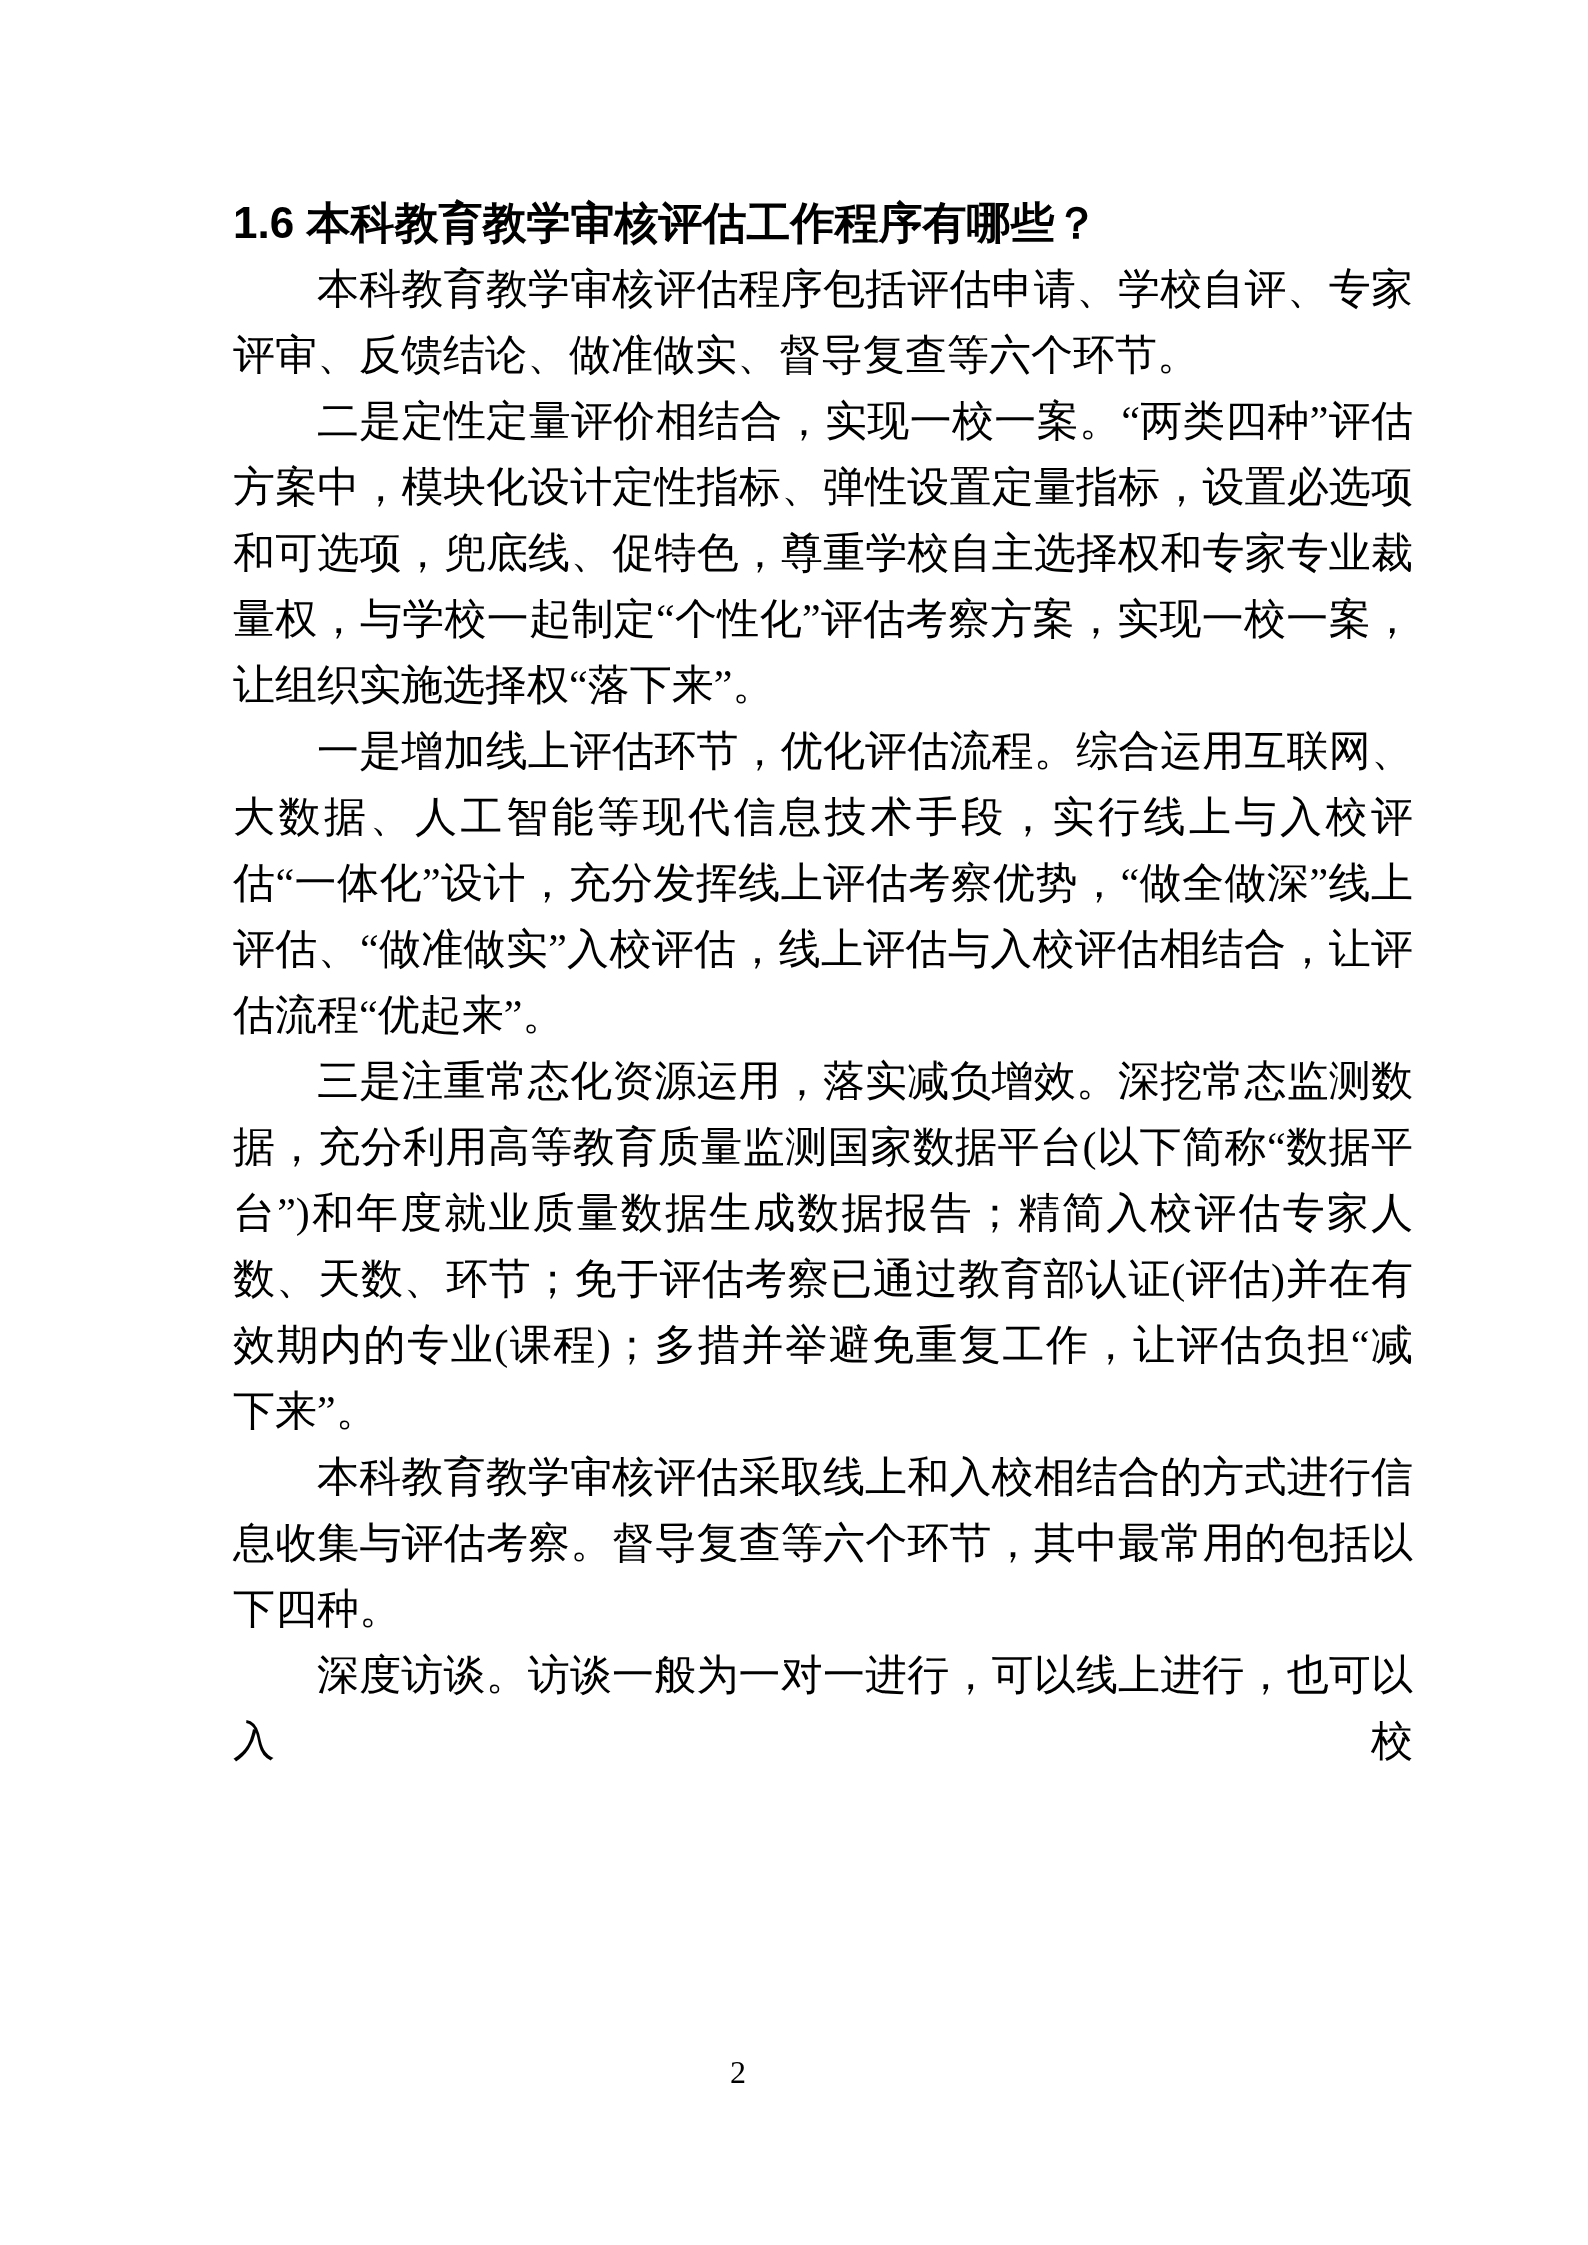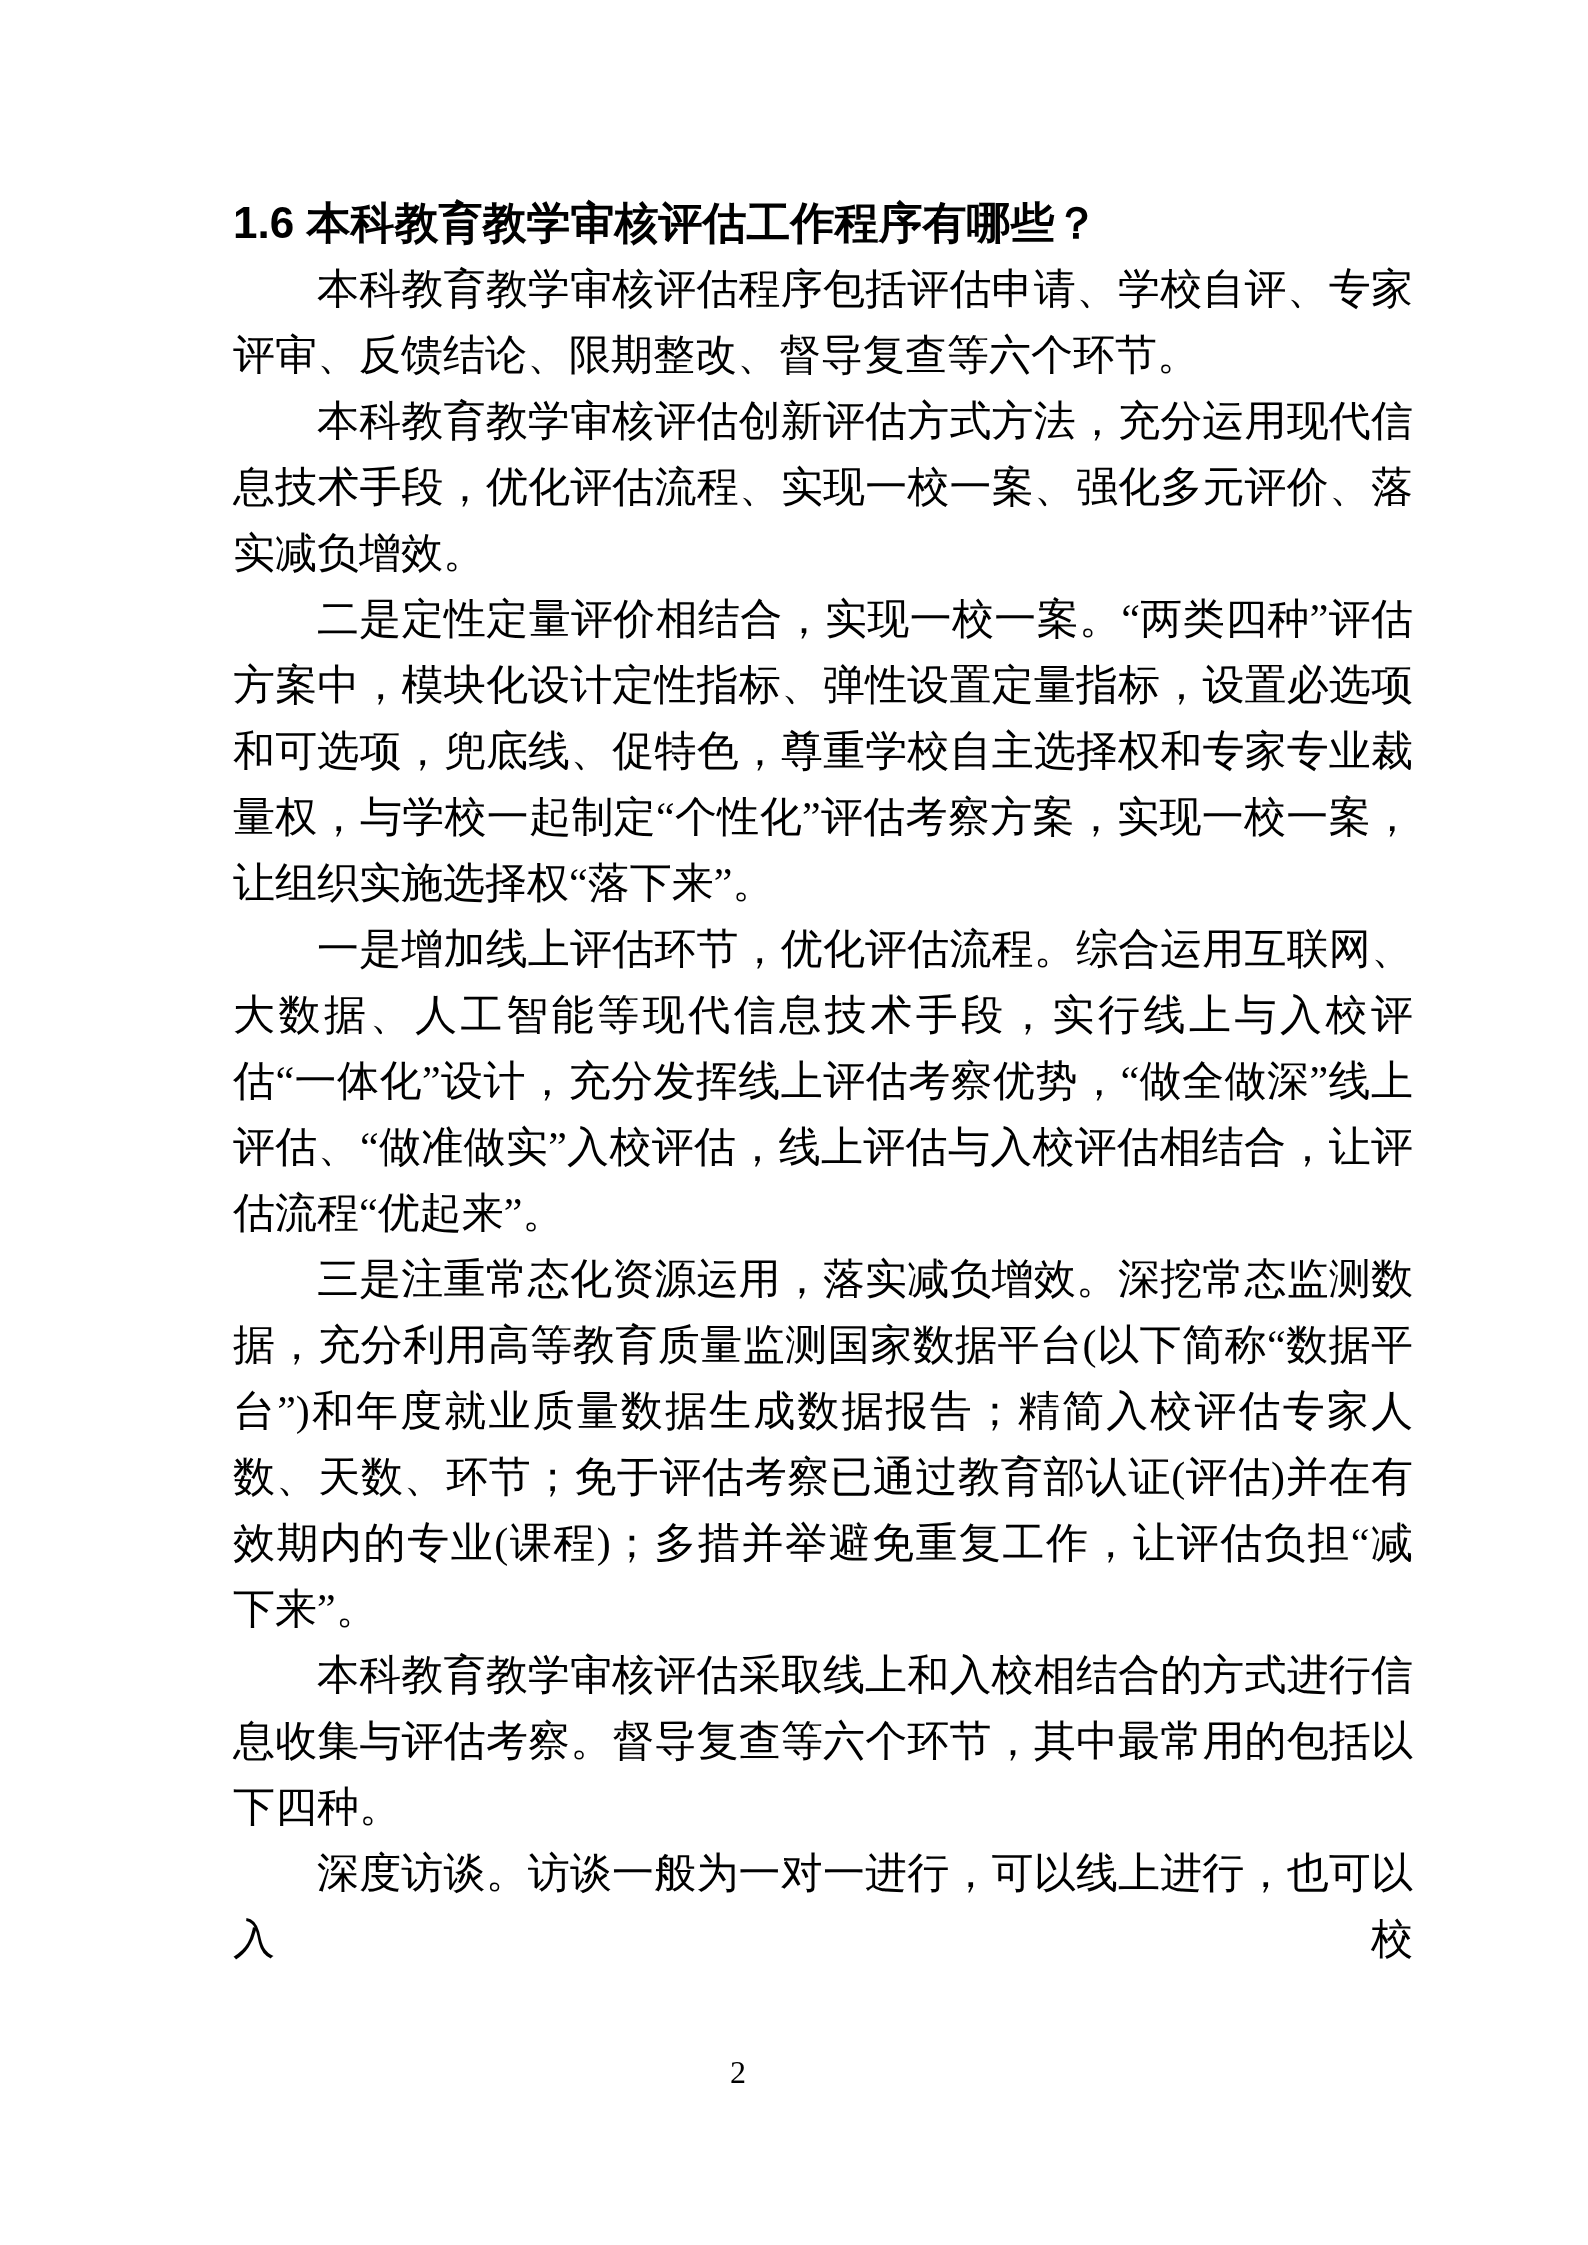--- a/index.html
+++ b/index.html
@@ -54,22 +54,21 @@
     line-height: 40px;
     color: #000000;
   }
 </style>
 </head>
 <body>
 
 <div class="page">
   <div class="content">
     <h2 class="heading">1.6 本科教育教学审核评估工作程序有哪些？</h2>
-    <p class="para">本科教育教学审核评估程序包括评估申请、学校自评、专家评审、反馈结论、限期整改、督导复查等六个环节。</p>
-    <p class="para">本科教育教学审核评估创新评估方式方法，充分运用现代信息技术手段，优化评估流程、实现一校一案、强化多元评价、落实减负增效。</p>
+    <p class="para">本科教育教学审核评估程序包括评估申请、学校自评、专家评审、反馈结论、做准做实、督导复查等六个环节。</p>
     <p class="para">二是定性定量评价相结合，实现一校一案。“两类四种”评估方案中，模块化设计定性指标、弹性设置定量指标，设置必选项和可选项，兜底线、促特色，尊重学校自主选择权和专家专业裁量权，与学校一起制定“个性化”评估考察方案，实现一校一案，让组织实施选择权“落下来”。</p>
     <p class="para">一是增加线上评估环节，优化评估流程。综合运用互联网、大数据、人工智能等现代信息技术手段，实行线上与入校评估“一体化”设计，充分发挥线上评估考察优势，“做全做深”线上评估、“做准做实”入校评估，线上评估与入校评估相结合，让评估流程“优起来”。</p>
     <p class="para">三是注重常态化资源运用，落实减负增效。深挖常态监测数据，充分利用高等教育质量监测国家数据平台(以下简称“数据平台”)和年度就业质量数据生成数据报告；精简入校评估专家人数、天数、环节；免于评估考察已通过教育部认证(评估)并在有效期内的专业(课程)；多措并举避免重复工作，让评估负担“减下来”。</p>
     <p class="para">本科教育教学审核评估采取线上和入校相结合的方式进行信息收集与评估考察。督导复查等六个环节，其中最常用的包括以下四种。</p>
     <p class="para continues">深度访谈。访谈一般为一对一进行，可以线上进行，也可以入校</p>
   </div>
   <div class="page-number">2</div>
 </div>
 
 </body></html>

